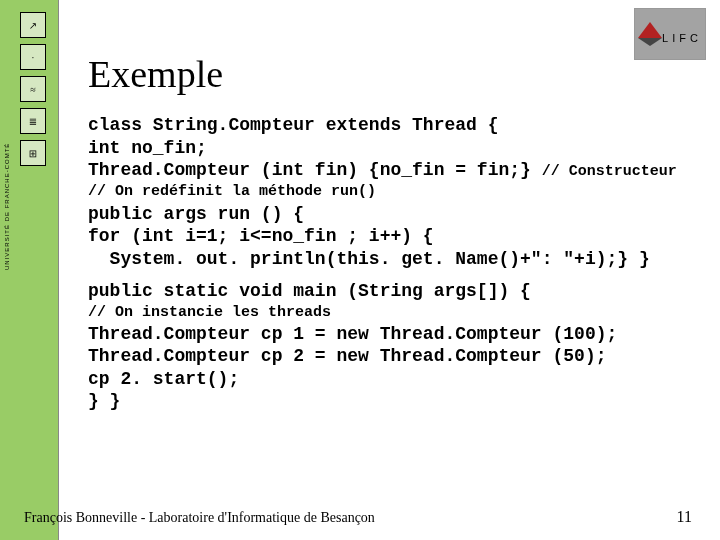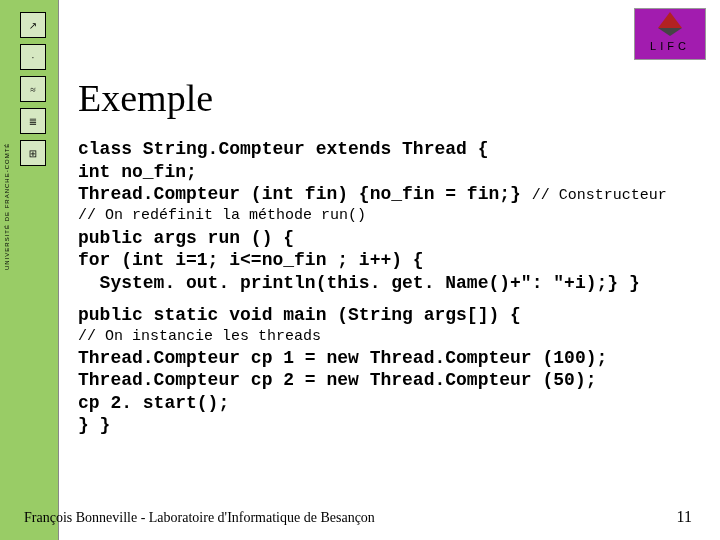--- a/index.html
+++ b/index.html
@@ -52,24 +52,23 @@
     justify-content: center;
   }
   .logo {
     position: absolute;
     right: 14px;
     top: 8px;
     width: 70px;
     height: 50px;
     border: 1px solid #999;
     display: flex;
-    flex-direction: column;
     align-items: center;
     justify-content: center;
-    background: #a21caf;
+    background: #a3a3a3;
   }
   .logo-diamond {
     width: 0; height: 0;
     border-left: 12px solid transparent;
     border-right: 12px solid transparent;
     border-bottom: 16px solid #b22222;
     position: relative;
     top: -4px;
   }
   .logo-diamond:after {
@@ -83,41 +82,40 @@
   }
   .logo-text {
     font-family: sans-serif;
     font-size: 11px;
     letter-spacing: 4px;
     color: #000;
     margin-top: 8px;
   }
   .content {
     position: absolute;
-    left: 78px;
+    left: 88px;
     top: 0;
     right: 10px;
-    margin-top: 24px;
   }
   .title {
     font-size: 38px;
     margin-top: 52px;
     margin-bottom: 18px;
     font-family: "Times New Roman", serif;
   }
   .code {
     font-family: "Courier New", monospace;
     font-weight: bold;
     font-size: 18px;
     line-height: 1.25;
     white-space: pre;
   }
   .comment {
     font-family: "Courier New", monospace;
-    font-weight: normal;
+    font-weight: bold;
     font-size: 15px;
     line-height: 1.35;
     white-space: pre;
   }
   .gap {
     height: 10px;
   }
   .footer {
     position: absolute;
     bottom: 14px;

